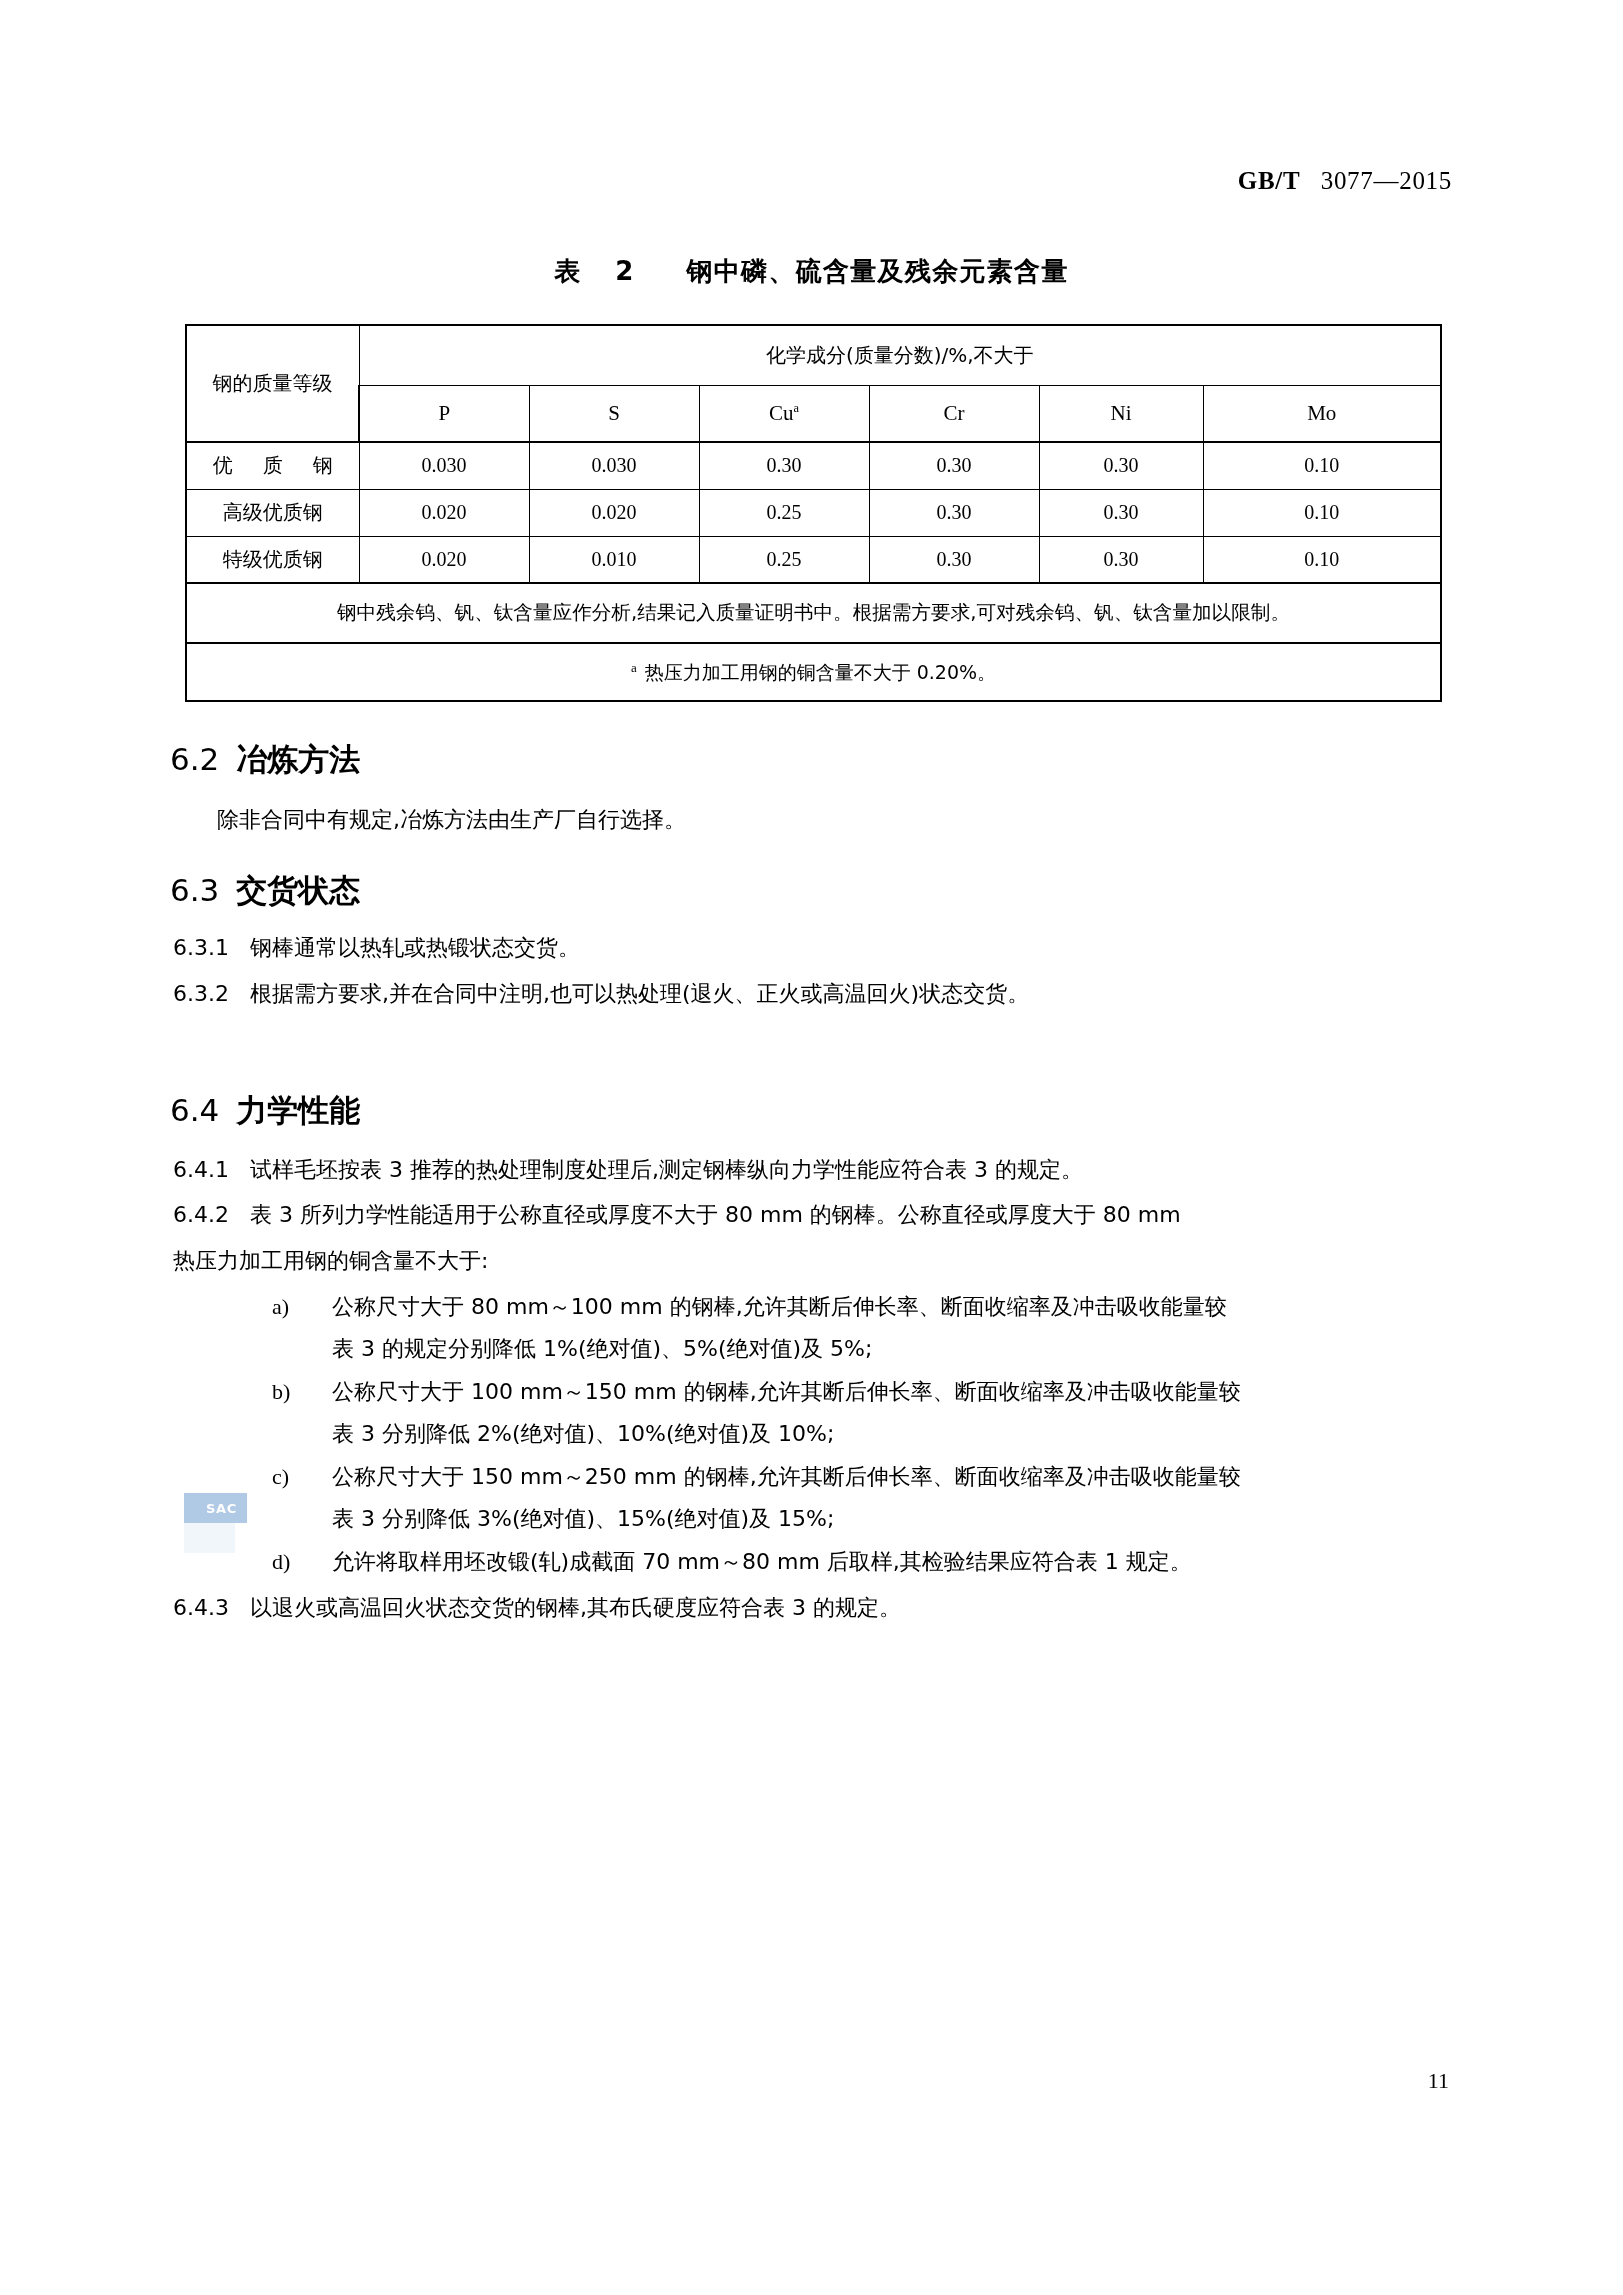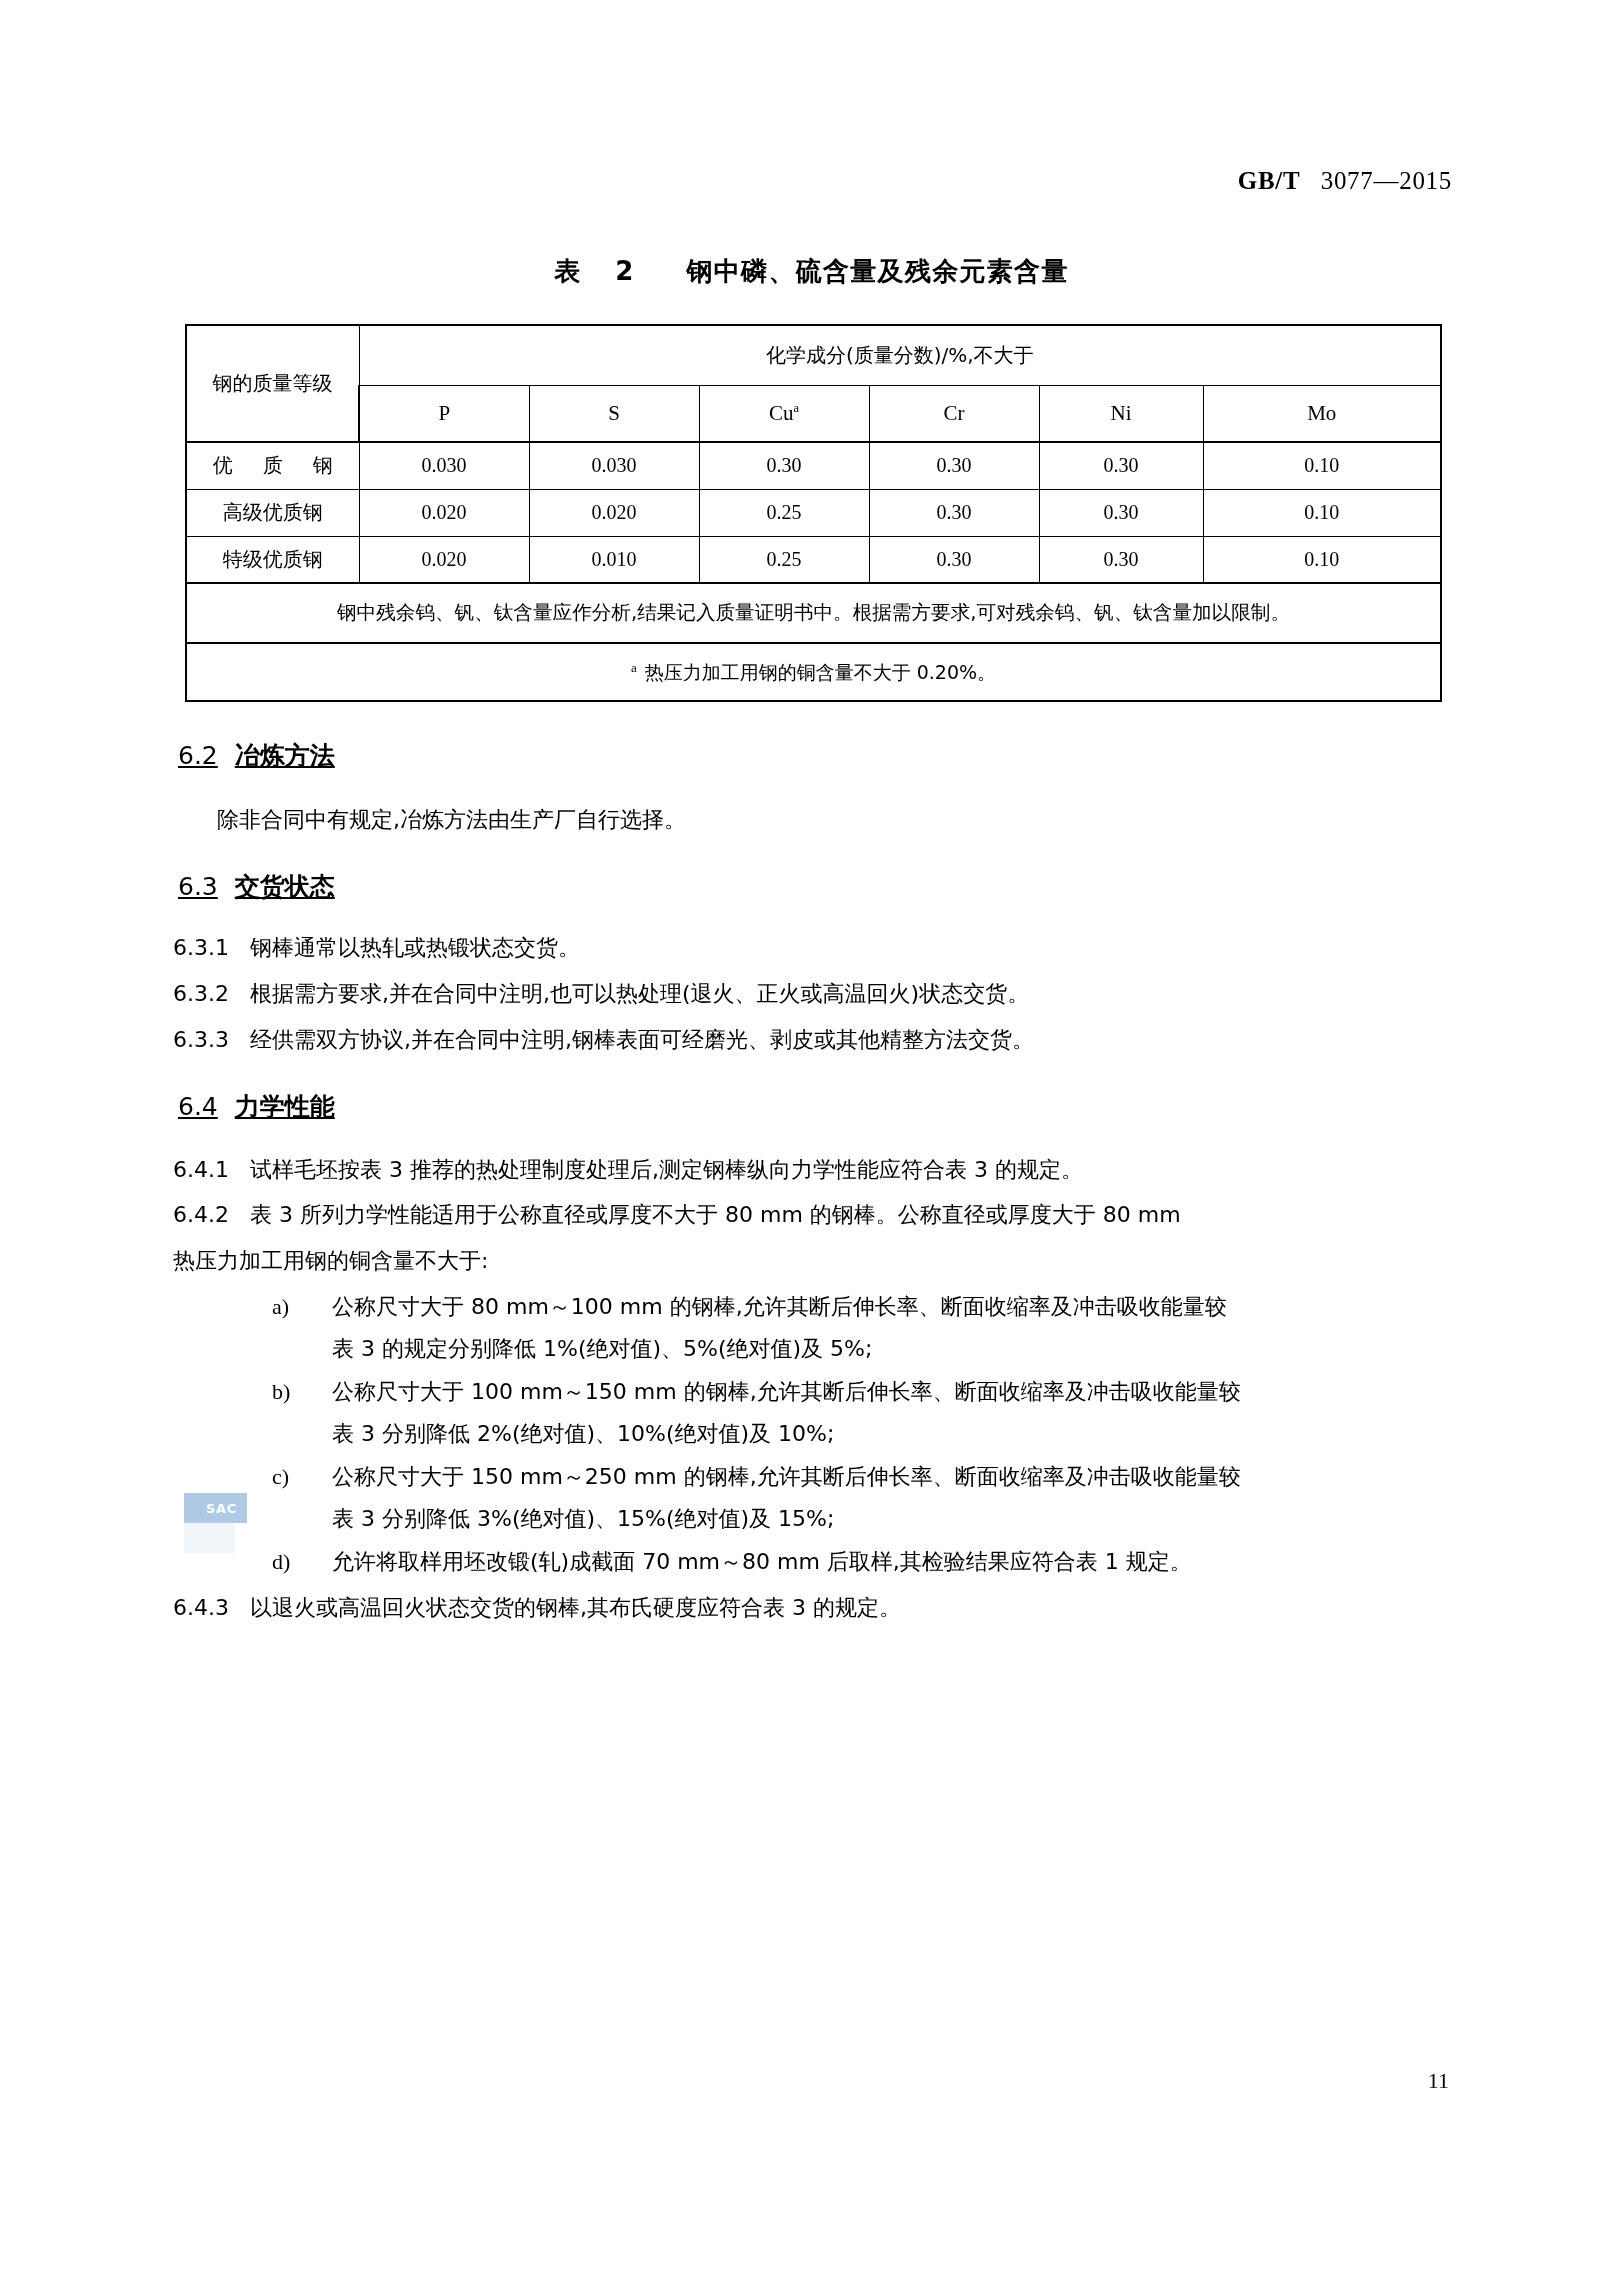--- a/index.html
+++ b/index.html
@@ -117,25 +117,24 @@
     font-family: "Liberation Serif", "DejaVu Serif", serif;
     font-size: 13px;
     vertical-align: super;
     margin-right: 7.9px;
   }
 
   
   .clause-head {
     position: absolute;
     font-family: "DejaVu Sans", "Liberation Sans", sans-serif;
-    font-size: 25px;
+    font-size: 31px;
     font-weight: 700;
-    left: 178px;
+    left: 170px;
     white-space: nowrap;
-    text-decoration: underline;
   }
   .clause-head .cnum {
     font-family: "DejaVu Sans", "Liberation Sans", sans-serif;
     font-weight: 400;
     margin-right: 17px;
     letter-spacing: 0px;
   }
   .para {
     position: absolute;
     left: 166px;
@@ -334,23 +333,20 @@
   <div class="clause-head" style="top:870px;">
     <span class="cnum">6.3</span><span>交货状态</span>
   </div>
 
   <div class="numpara" style="top:932px;">
     <span class="pn">6.3.1</span><span>钢棒通常以热轧或热锻状态交货。</span>
   </div>
   <div class="numpara" style="top:978px;">
     <span class="pn">6.3.2</span><span>根据需方要求,并在合同中注明,也可以热处理(退火、正火或高温回火)状态交货。</span>
   </div>
-  <div class="numpara" style="top:1024px;">
-    <span class="pn">6.3.3</span><span>经供需双方协议,并在合同中注明,钢棒表面可经磨光、剥皮或其他精整方法交货。</span>
-  </div>
 
   <div class="clause-head" style="top:1090px;">
     <span class="cnum">6.4</span><span>力学性能</span>
   </div>
 
   <div class="numpara" style="top:1154px;">
     <span class="pn">6.4.1</span><span>试样毛坯按表 3 推荐的热处理制度处理后,测定钢棒纵向力学性能应符合表 3 的规定。</span>
   </div>
 
   <div class="numpara" style="top:1199px;">

